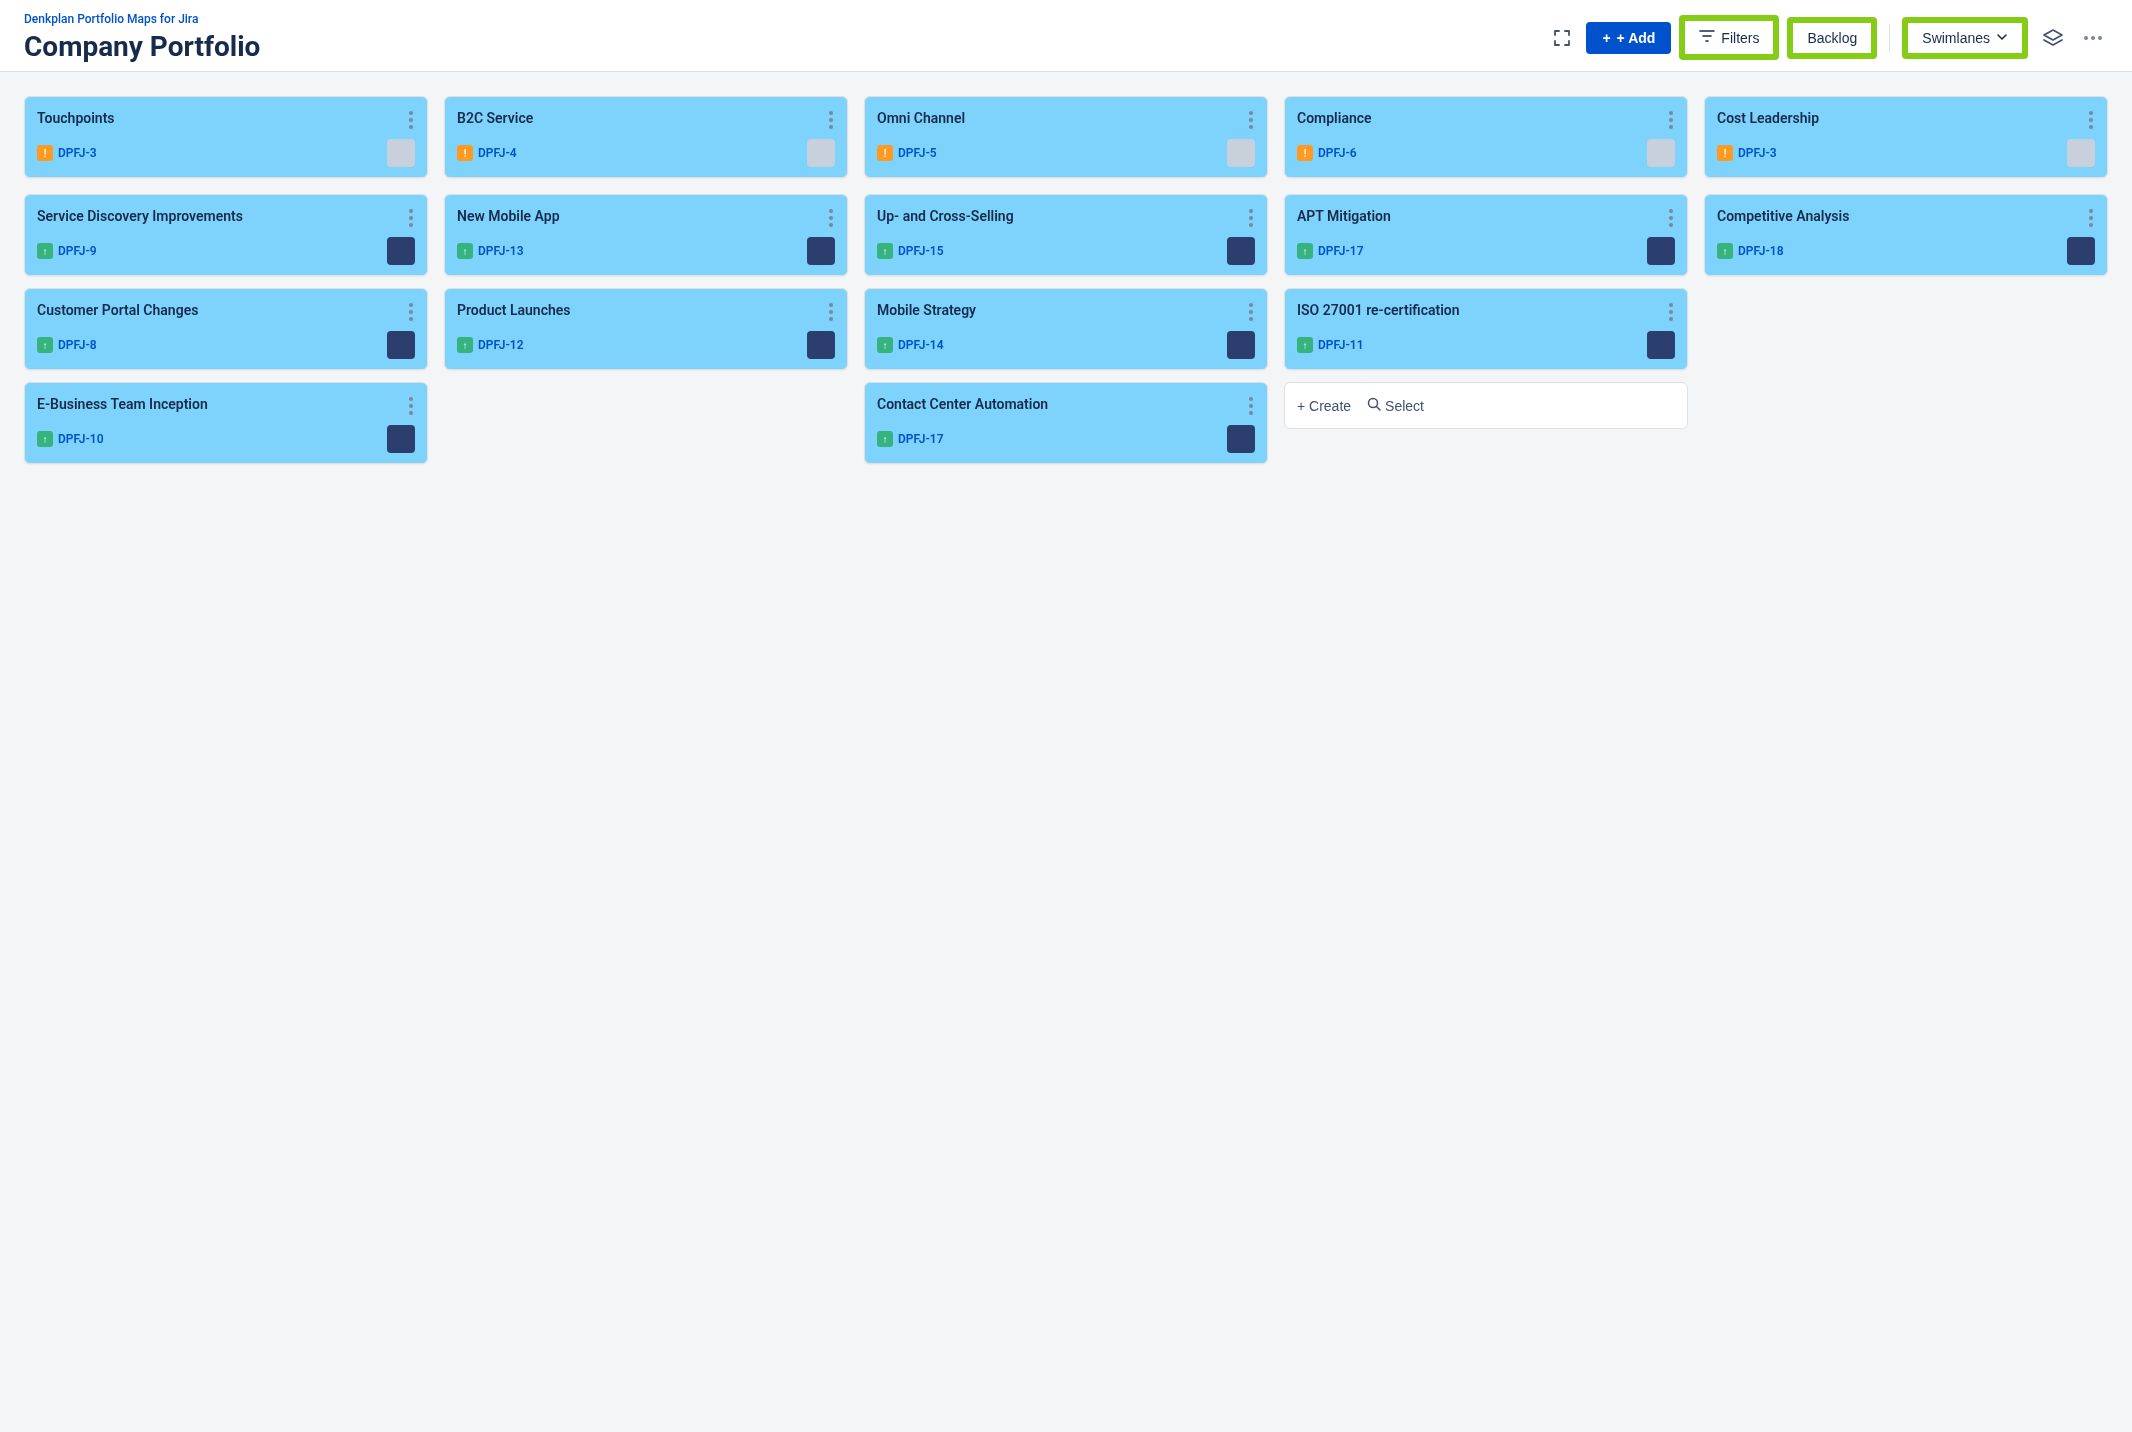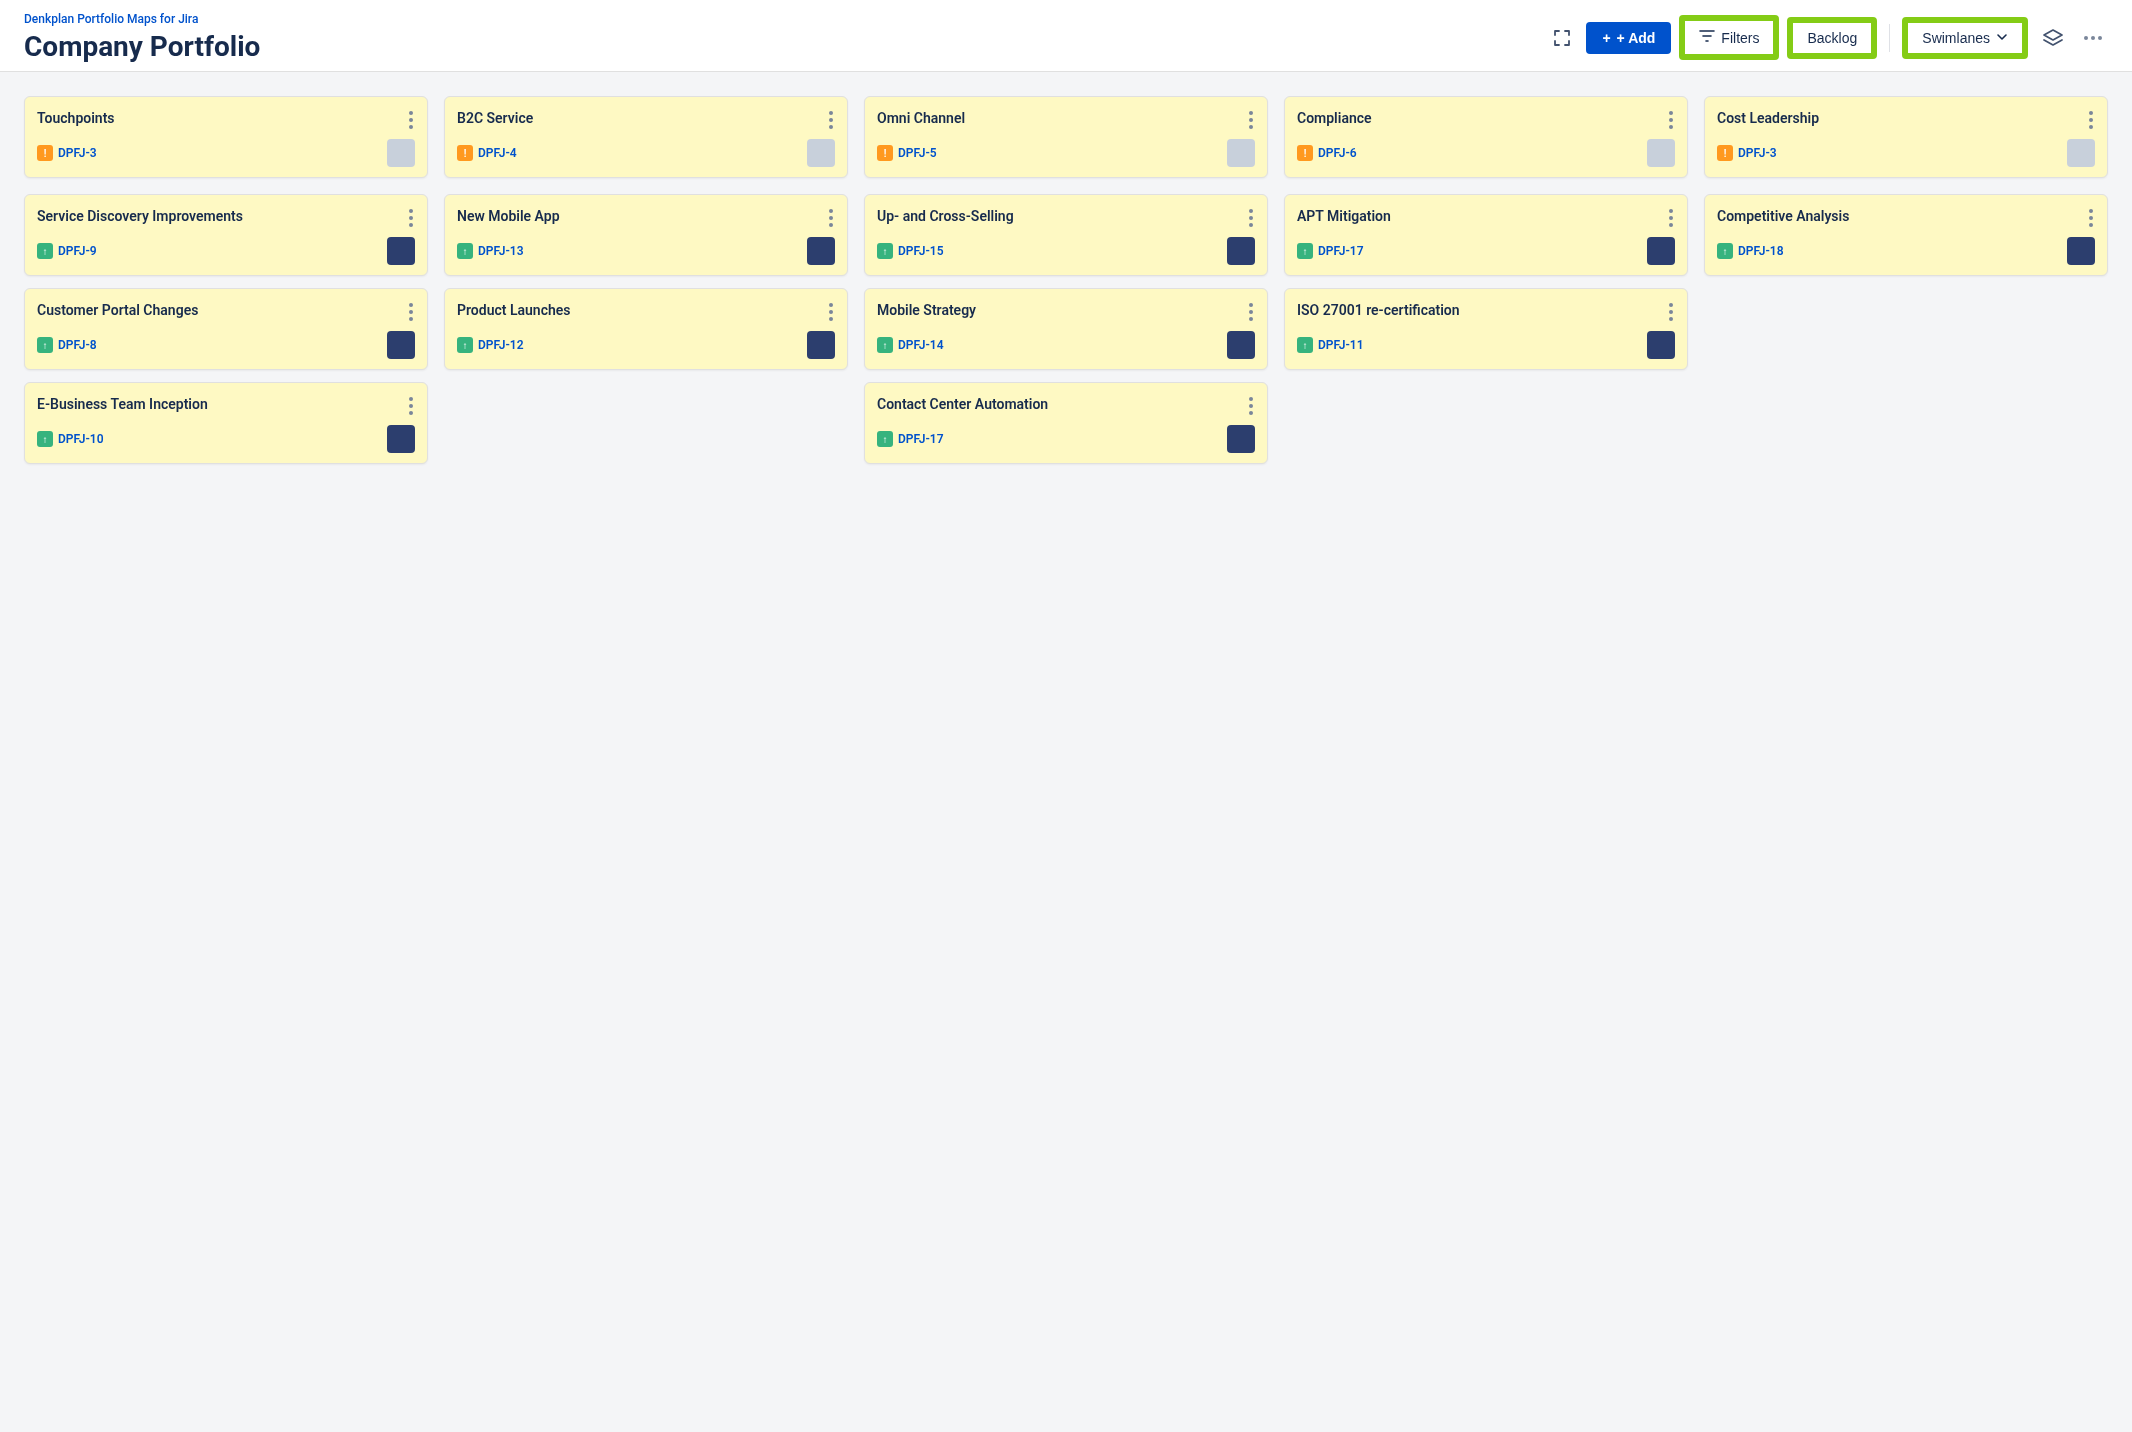--- a/index.html
+++ b/index.html
@@ -78,21 +78,21 @@
       display: grid;
       grid-template-columns: repeat(5, 1fr);
       gap: 16px;
     }
     .column {
       display: flex;
       flex-direction: column;
       gap: 12px;
     }
     .card {
-      background: #fef9c3;
+      background: #7dd3fc;
       border-radius: 6px;
       border: 1px solid #e0e0e0;
       padding: 12px 12px 10px;
       box-shadow: 0 1px 2px rgba(0,0,0,0.05);
     }
     .card-header {
       display: flex;
       justify-content: space-between;
       align-items: flex-start;
       margin-bottom: 8px;
@@ -536,20 +536,30 @@
             </div>
           </div>
           <div class="card-footer">
             <div class="jira-id">
               <div class="priority-icon priority-up">↑</div>
               <span>DPFJ-11</span>
             </div>
             <div class="avatar-square"></div>
           </div>
         </div>
+        <div class="create-select-area">
+          <button class="create-btn">+ Create</button>
+          <button class="select-btn">
+            <span><svg width="14" height="14" viewBox="0 0 14 14" fill="none">
+                <circle cx="6" cy="6" r="4.5" stroke="#42526e" stroke-width="1.5"></circle>
+                <line x1="9.5" y1="9.5" x2="13" y2="13" stroke="#42526e" stroke-width="1.5" stroke-linecap="round"></line>
+              </svg></span>
+            <span>Select</span>
+          </button>
+        </div>
       </div>
       <div class="column">
         <div class="card">
           <div class="card-header">
             <div class="card-title">Competitive Analysis</div>
             <div class="vert-dots">
               <div class="vert-dot"></div>
               <div class="vert-dot"></div>
               <div class="vert-dot"></div>
             </div>

